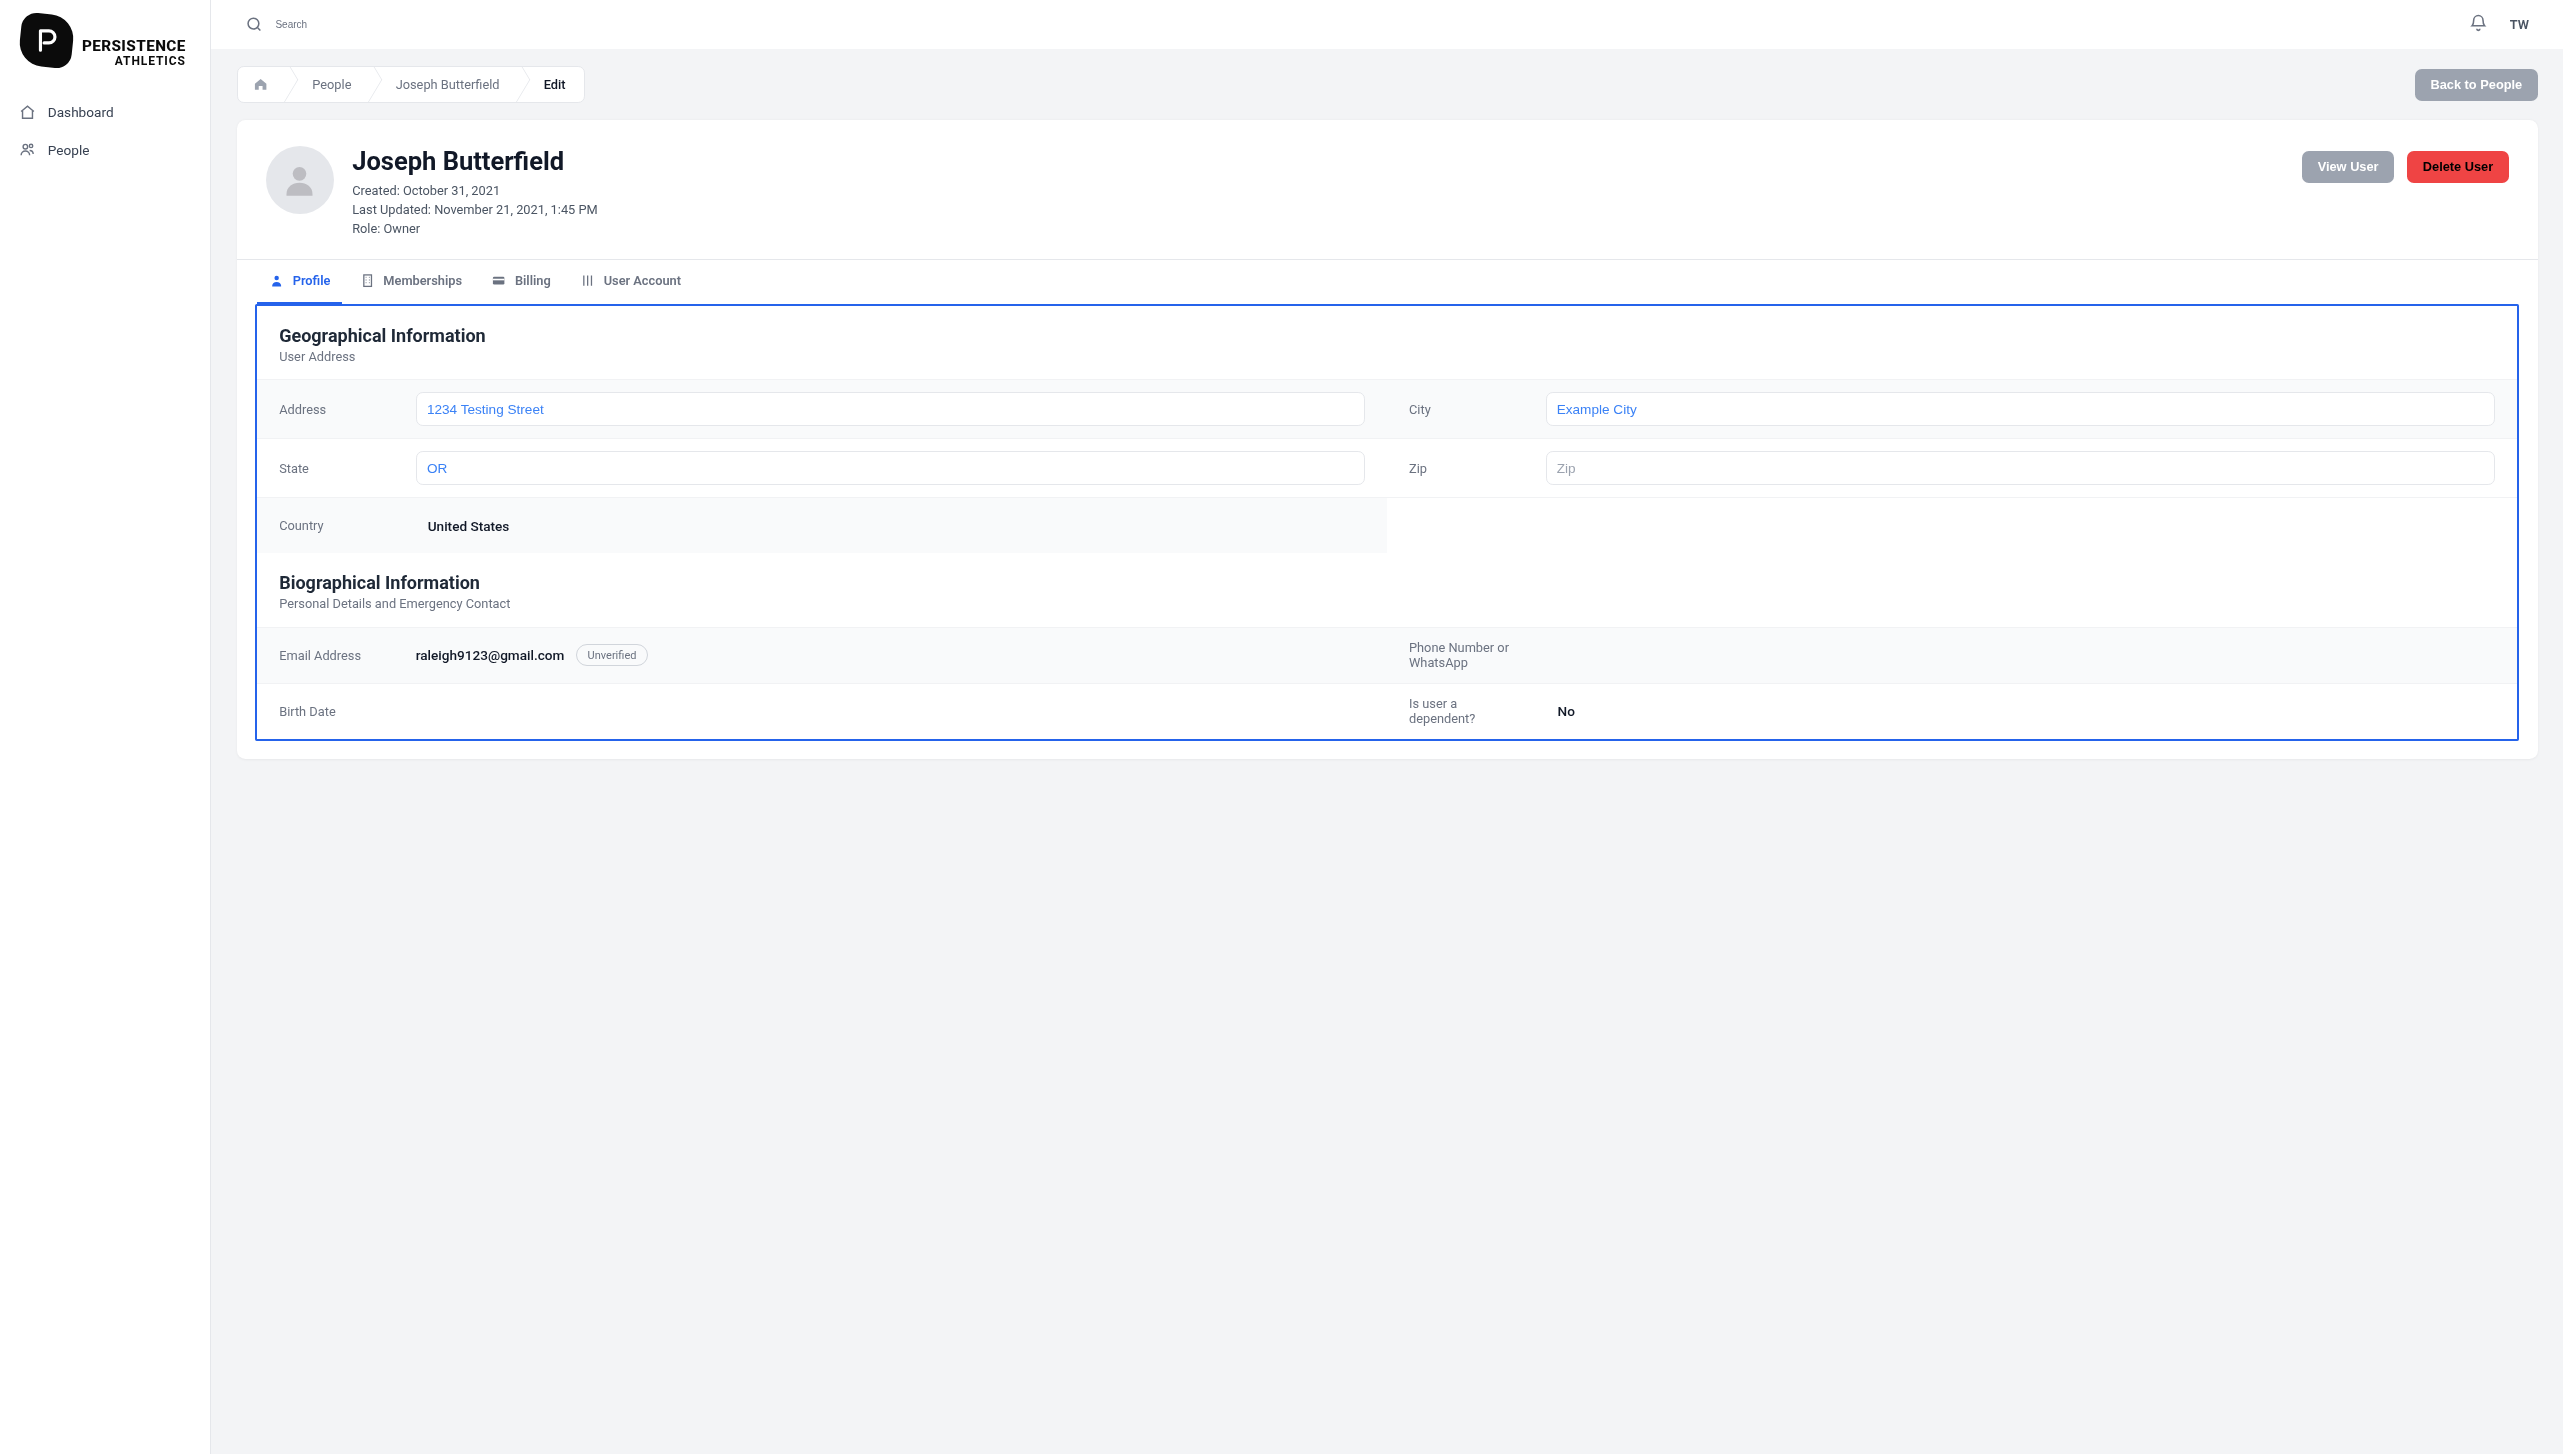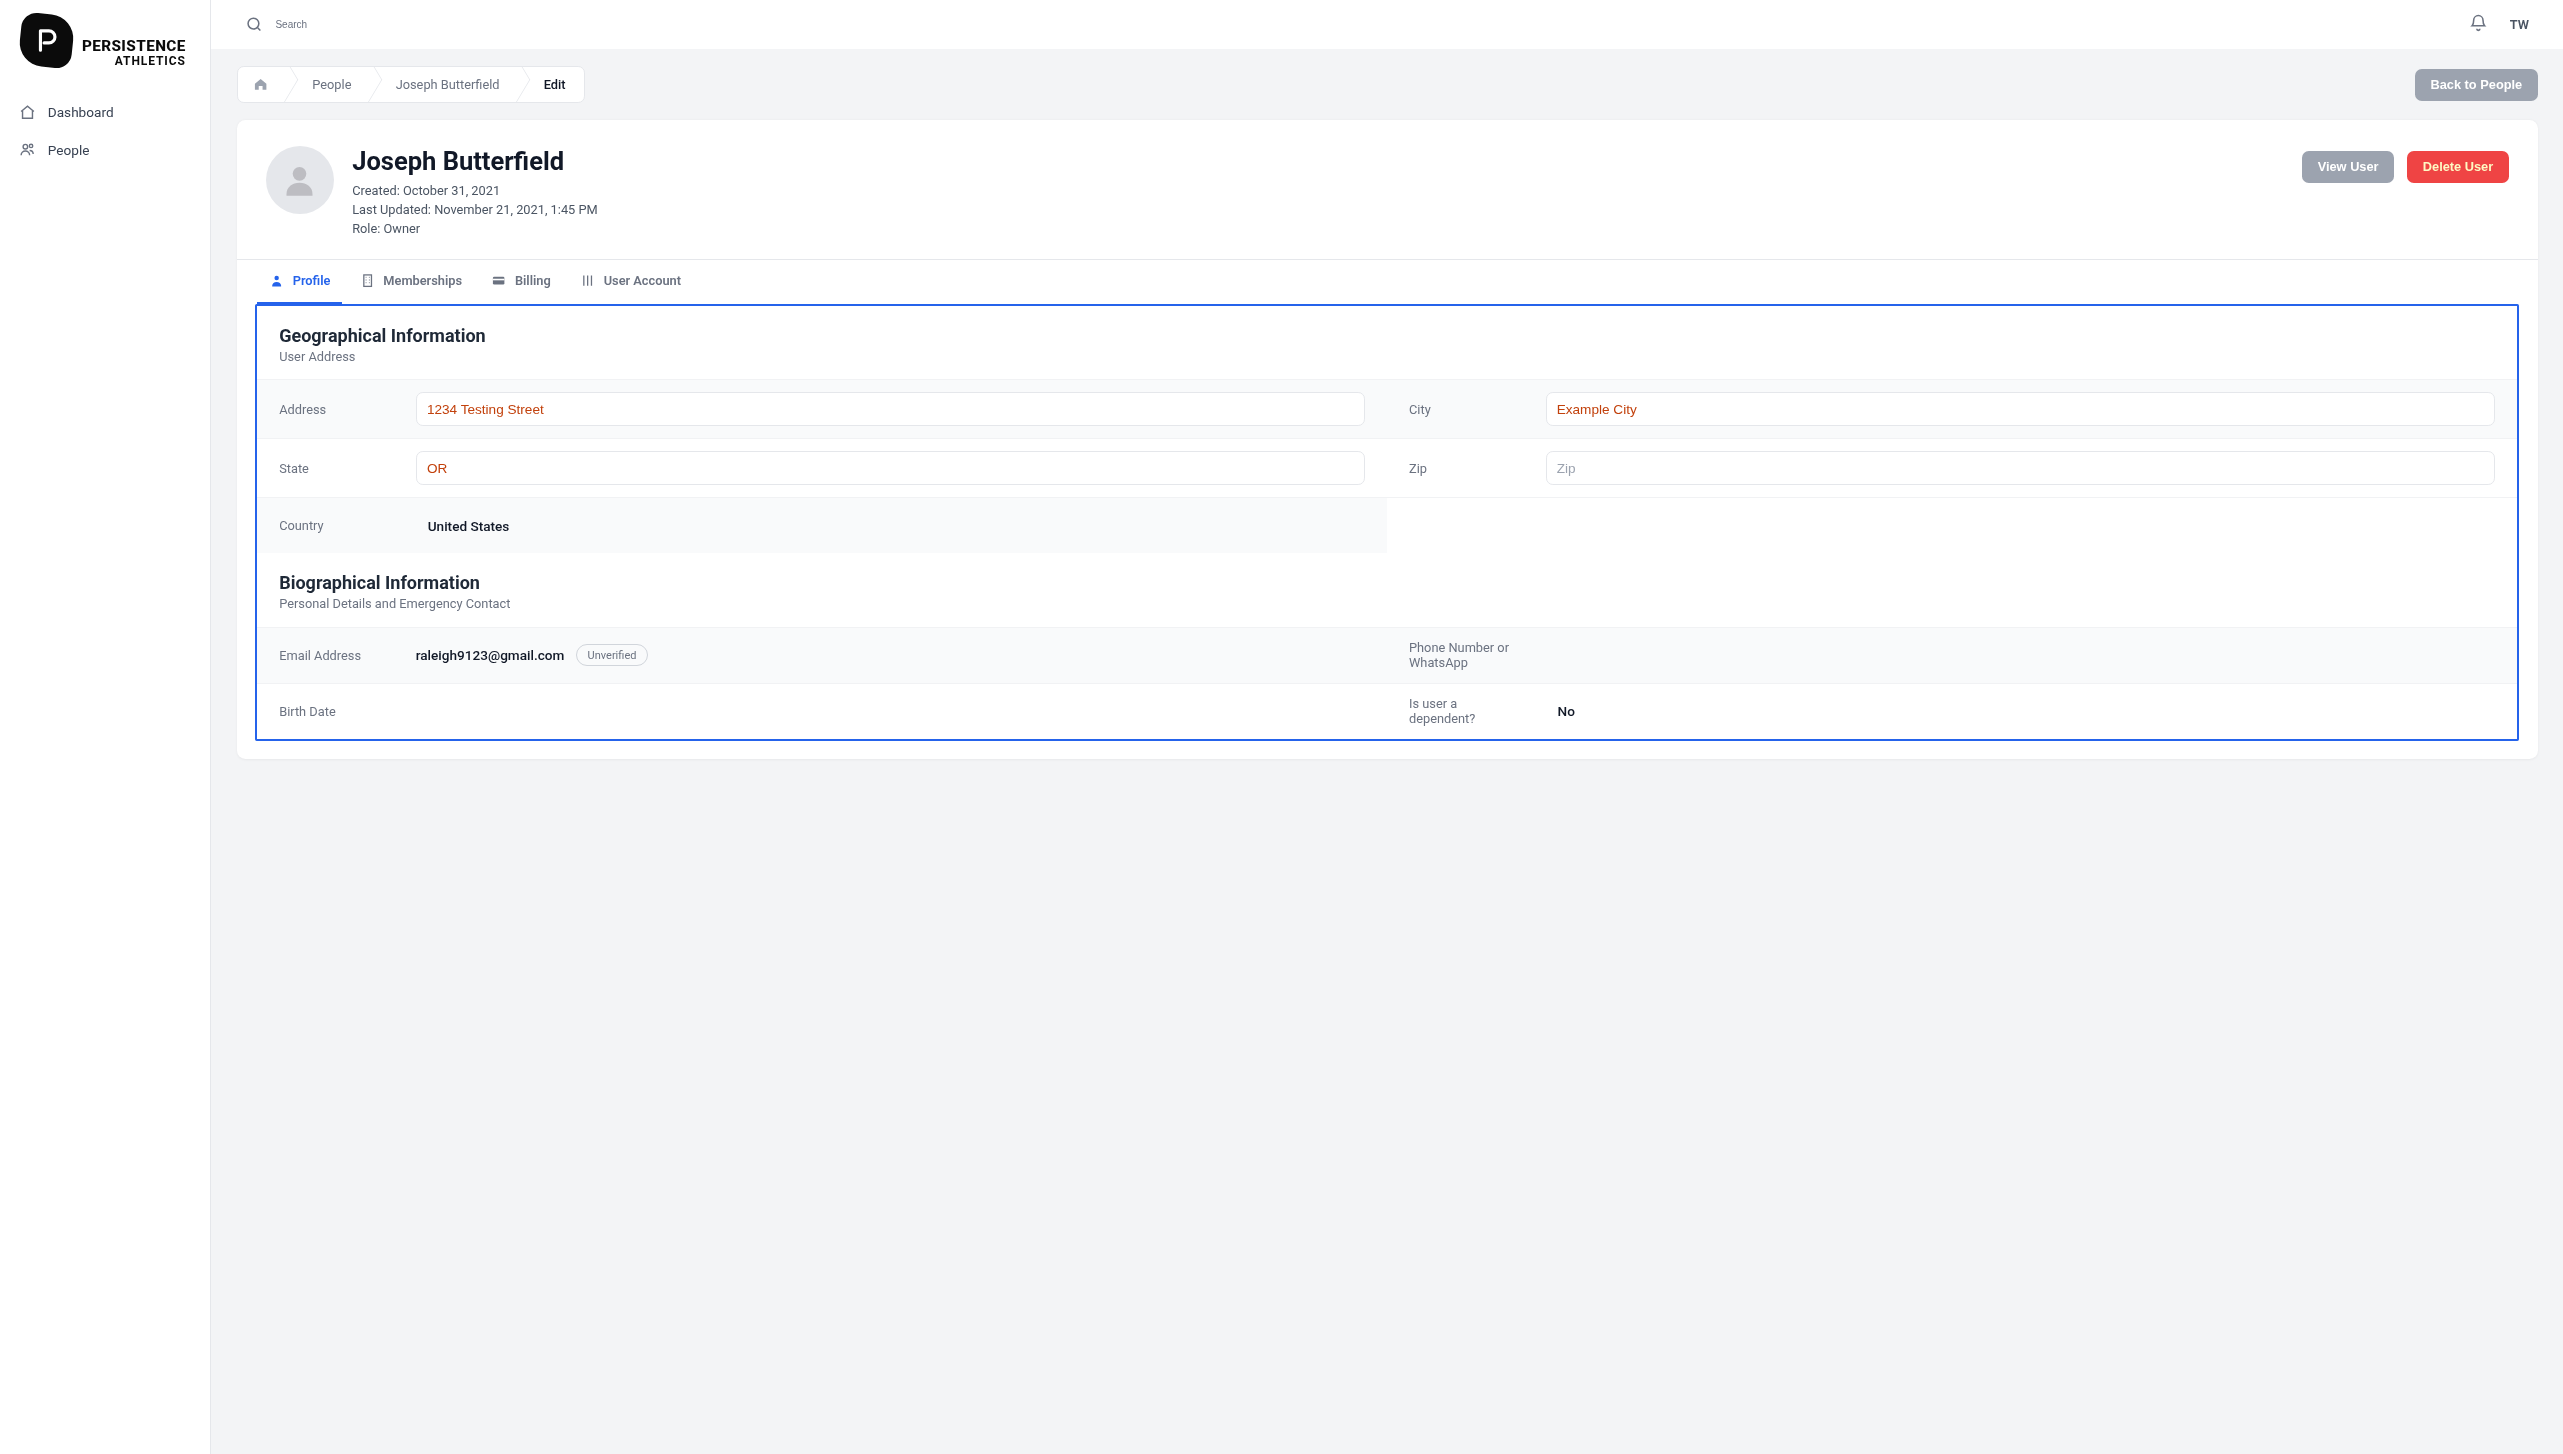--- a/index.html
+++ b/index.html
@@ -112,21 +112,21 @@
 
     .btn {
       border: none;
       border-radius: 6.8px;
       padding: 8.5px 15.3px;
       font-size: 12.8px;
       font-weight: 600;
       cursor: pointer;
     }
     .btn-grey { background: #9ca3af; color: #ffffff; }
-    .btn-red { background: #ef4444; color: #fef9c3; }
+    .btn-red { background: #ef4444; color: #000000; }
 
     
     .card {
       background: #ffffff;
       border-radius: 8.5px;
       box-shadow: 0 0.9px 2.6px rgba(0,0,0,0.05);
       overflow: hidden;
     }
     .card-header {
       display: flex;
@@ -186,21 +186,21 @@
       min-height: 56px;
     }
     .field-row.white { background: #ffffff; }
     .field-label { font-size: 12.8px; color: #6b7280; }
     .text-input {
       width: 100%;
       padding: 8.5px 10.2px;
       border: 0.9px solid #e5e7eb;
       border-radius: 6.8px;
       font-size: 13.6px;
-      color: #c2410c;
+      color: #3b82f6;
       background: #ffffff;
     }
     .text-input::placeholder { color: #9ca3af; }
     .static-val { font-size: 13.6px; color: #111827; font-weight: 500; padding-left: 12px; }
 
     .email-cell { display: flex; align-items: center; gap: 12px; }
     .badge {
       border: 0.9px solid #d1d5db;
       border-radius: 850px;
       padding: 3.4px 10.2px;

